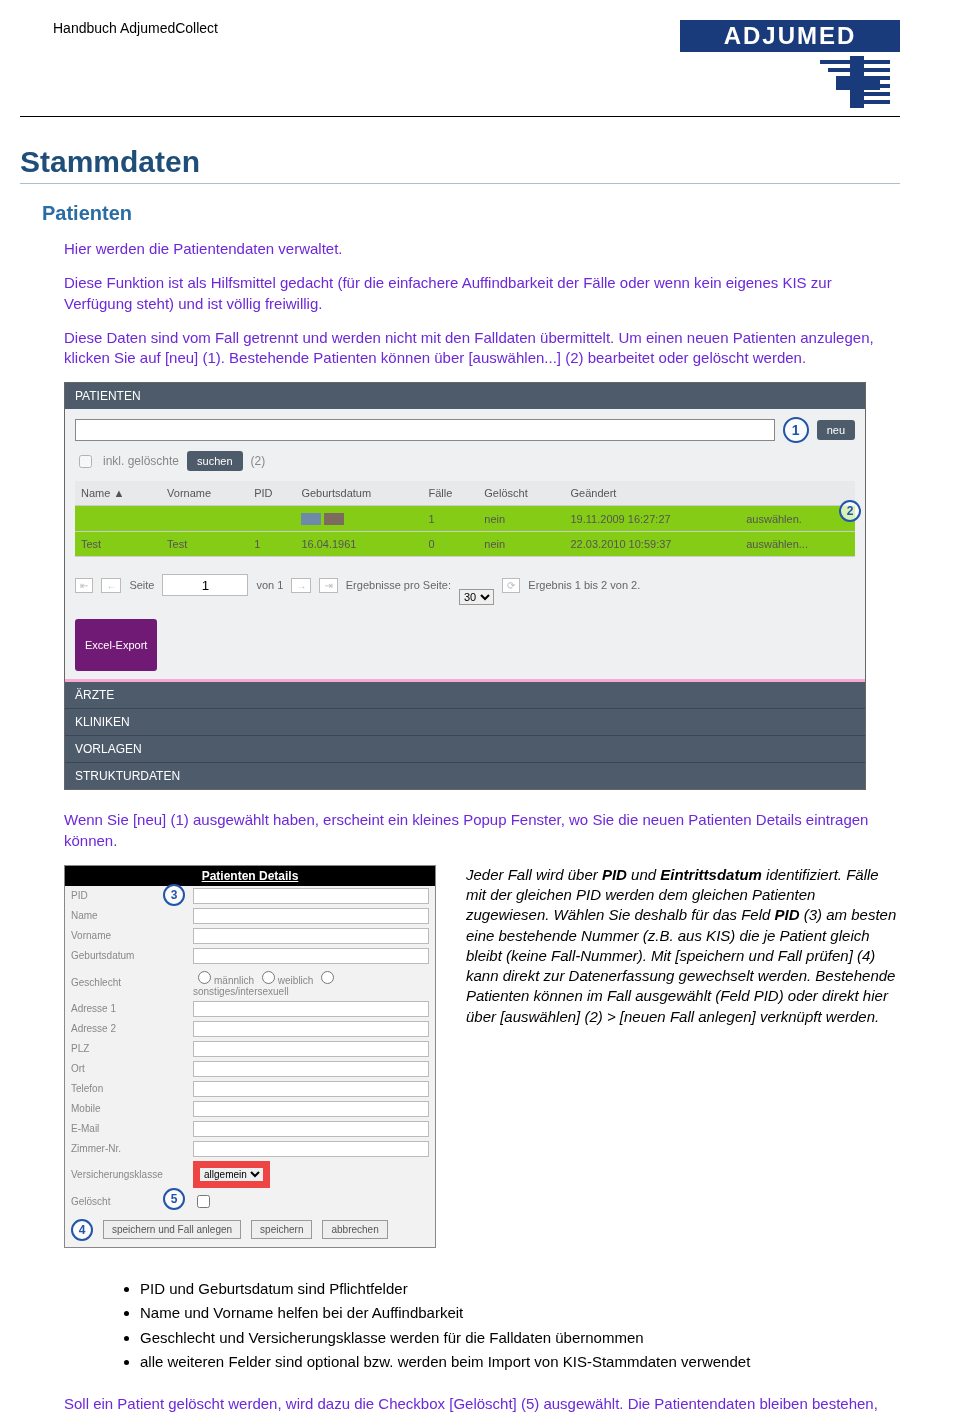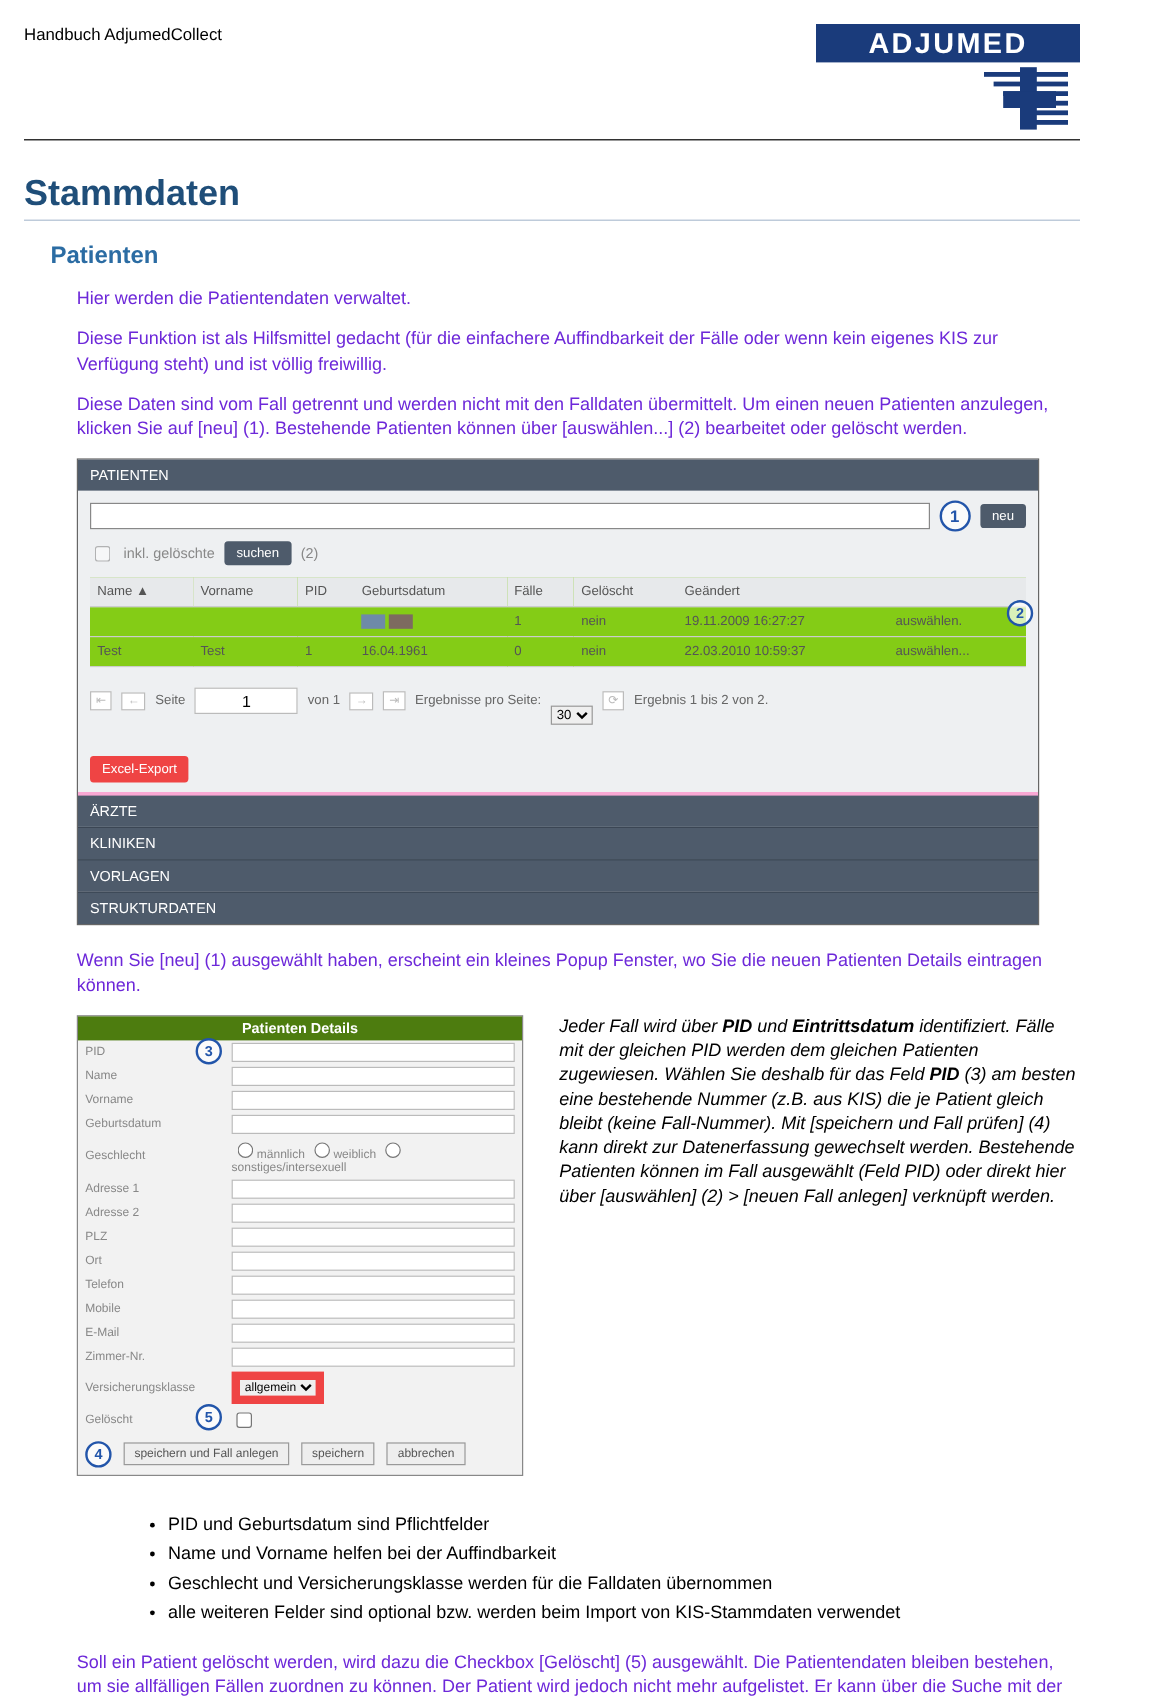--- a/index.html
+++ b/index.html
@@ -14,20 +14,21 @@
   .page {
     padding: 20px 60px 30px 20px;
     box-sizing: border-box;
     width: 960px;
   }
   .header-row {
     display: flex;
     align-items: flex-start;
     justify-content: space-between;
     margin-bottom: 6px;
+    margin-left: 33px;
   }
   .header-title {
     font-size: 14px;
     color: #000;
   }
   .logo {
     width: 220px;
     height: 90px;
   }
   .hr {
@@ -149,49 +150,50 @@
     text-align: center;
     border: 1px solid #bbb;
     height: 18px;
   }
   .ss-pager select {
     border: 1px solid #999;
     font-size: 11px;
     margin-top: 24px;
   }
   .btn-excel {
-    background: #ef4444;
+    background: #701a75;
     color: #fff;
     border: none;
-    padding: 5px 10px;
+    padding: 20px 10px;
     font-size: 11px;
     border-radius: 3px;
-    margin: 16px 0 0 0;
+    margin: 4px 0 0 0;
   }
   
   .row2 {
     margin: 0 0 30px 44px;
     display: flex;
     gap: 30px;
     align-items: flex-start;
   }
   .popup {
     border: 1px solid #888;
     width: 370px;
     font-size: 11px;
     background: #f2f2f2;
     color: #7a7a7a;
   }
   .popup-title {
-    background: #4d7c0f;
+    background: #000000;
     color: #fff;
     text-align: center;
     font-size: 12px;
     font-weight: bold;
     padding: 3px 0;
+    text-decoration: underline;
   }
   .popup table.form {
     width: 100%;
     border-collapse: collapse;
   }
   .popup table.form td {
     padding: 2px 6px;
     font-size: 10px;
     vertical-align: middle;
   }

